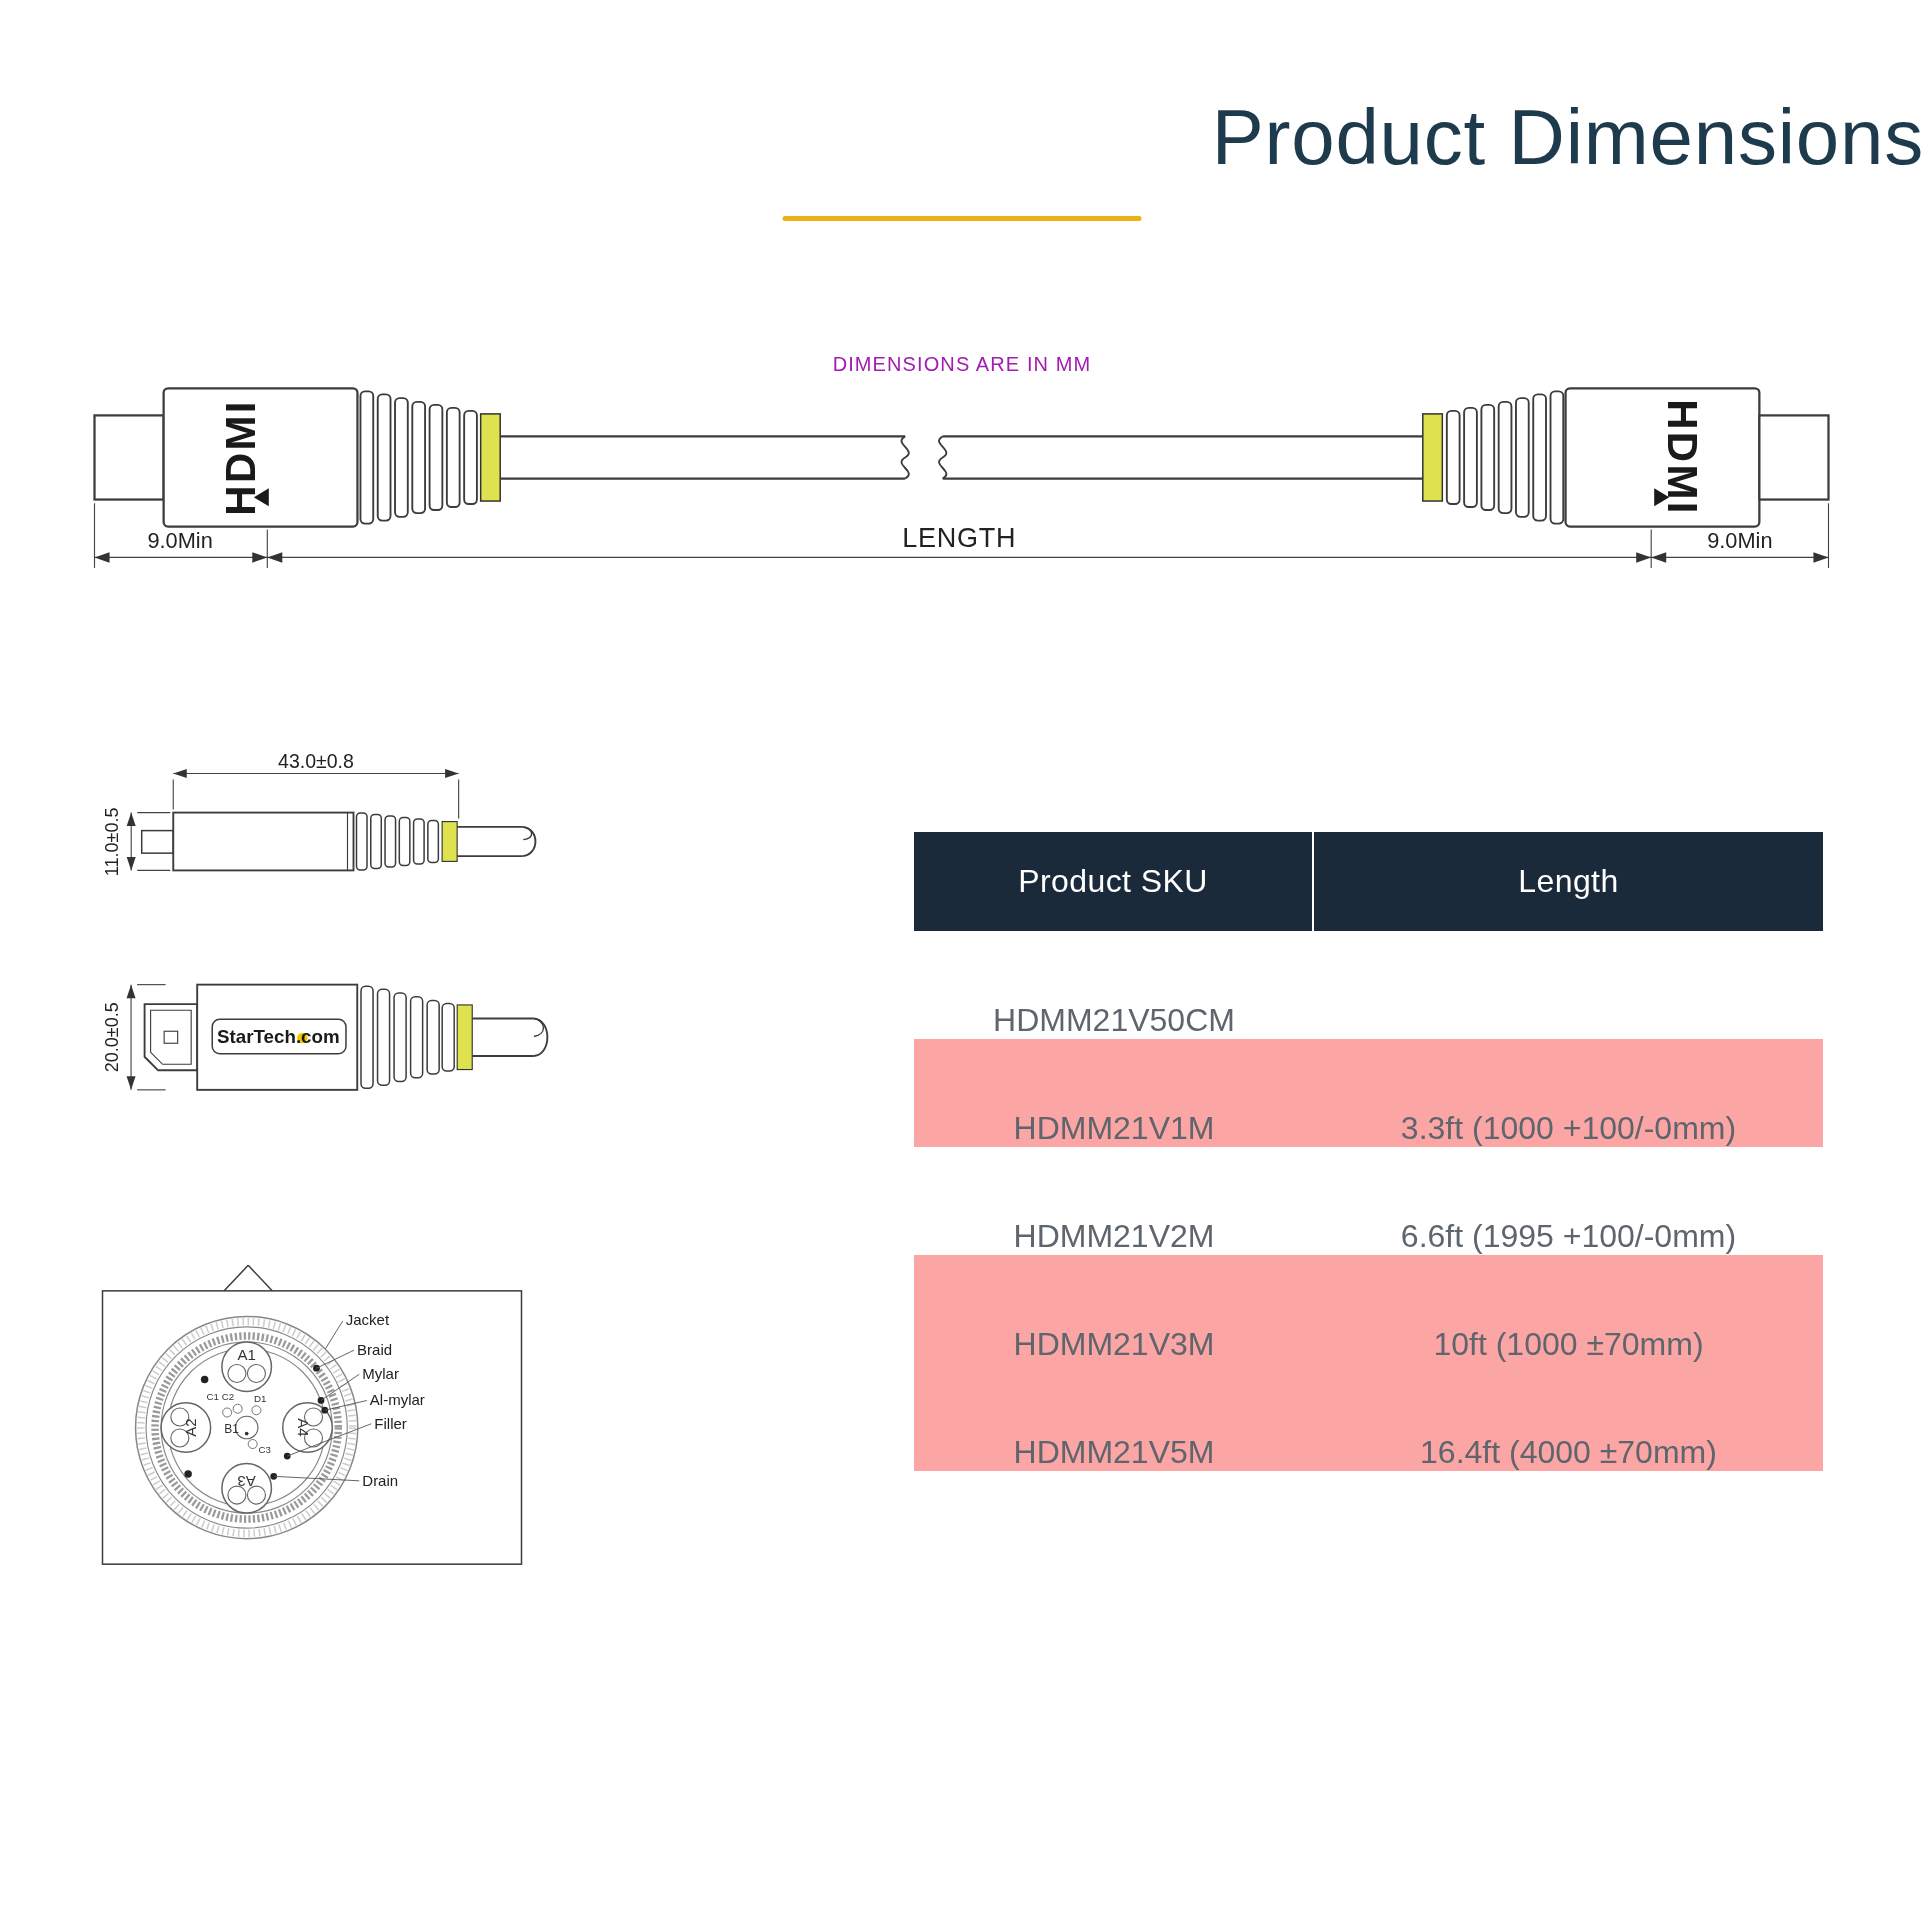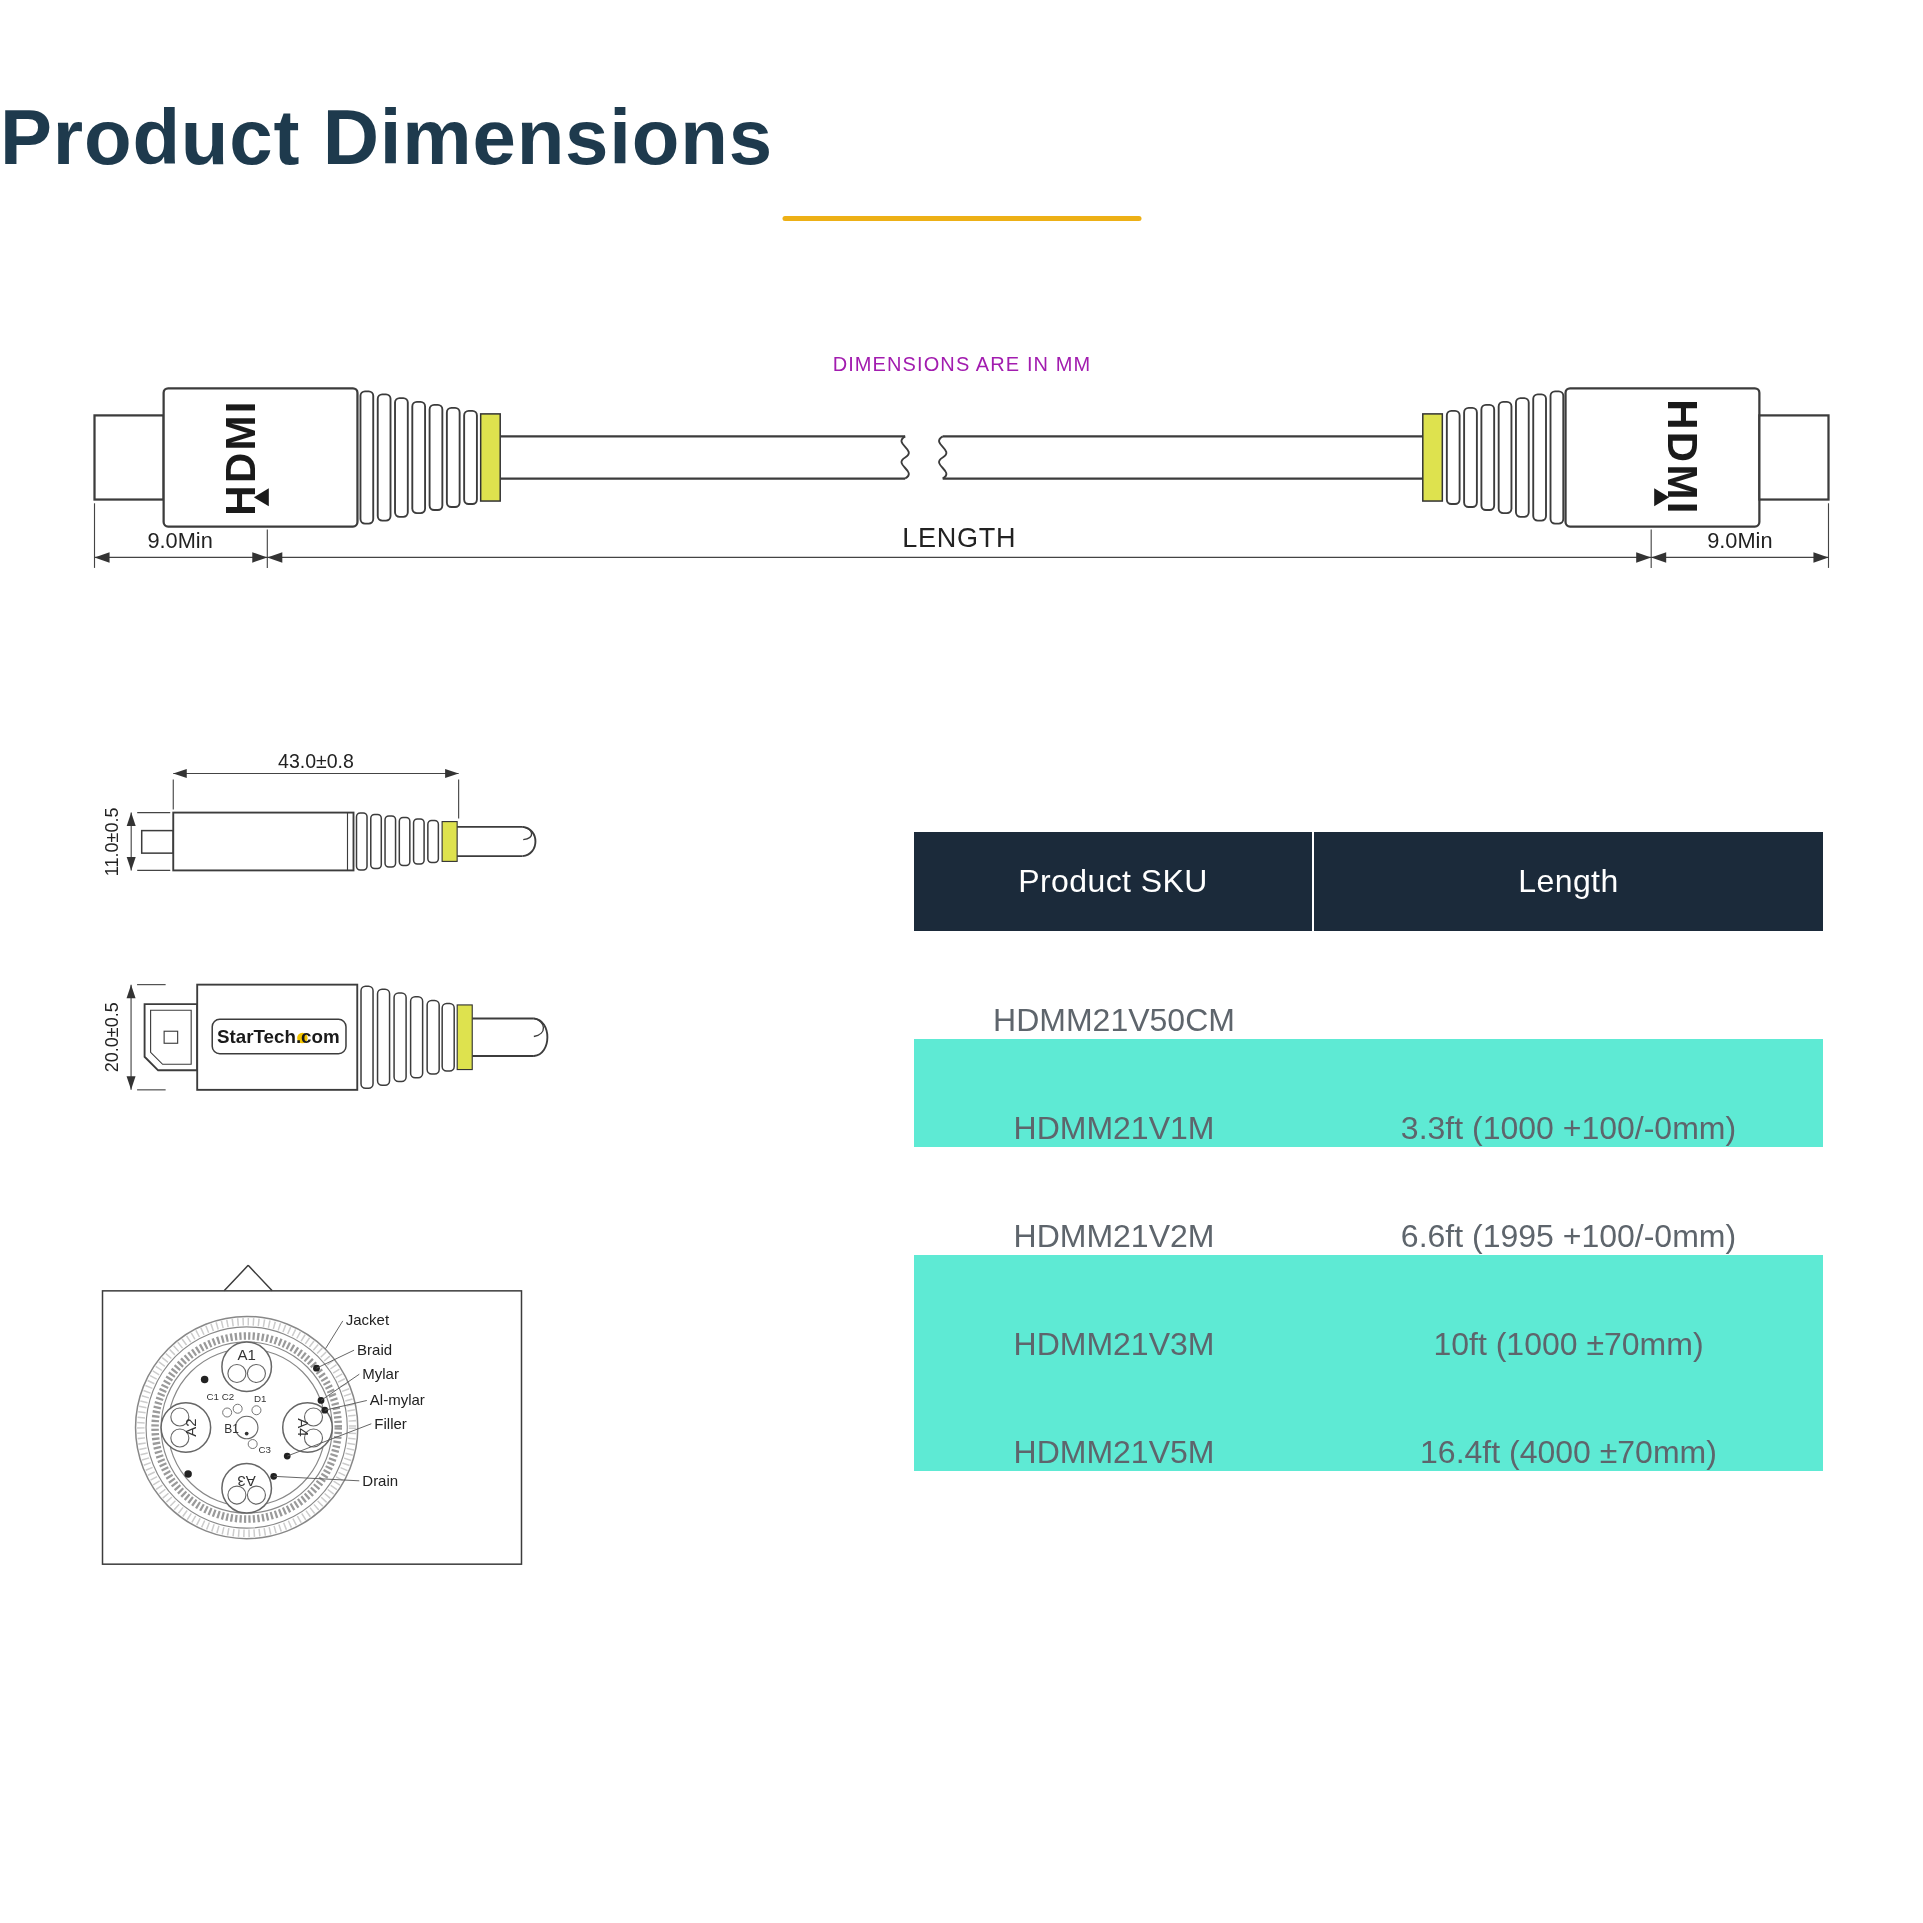--- a/index.html
+++ b/index.html
@@ -5,22 +5,22 @@
   * { margin:0; padding:0; box-sizing:border-box; }
   html,body { width:1924px; height:1924px; }
   body {
     position:relative;
     background:#ffffff;
     font-family:"Liberation Sans", sans-serif;
     overflow:hidden;
   }
   .page-title {
     position:absolute; top:92px; left:0; width:100%;
-    text-align:left;
-    font-size:78px; font-weight:700; letter-spacing:0.8px;
+    text-align:right;
+    font-size:78px; font-weight:400; letter-spacing:0.8px;
     color:#1e3a4d;
   }
   .accent-line {
     position:absolute; top:216px; left:50%;
     transform:translateX(-50%);
     width:359px; height:5.3px; border-radius:3px;
     background:#edb016;
   }
   .units-note {
     position:absolute; top:353px; left:0; width:100%;
@@ -37,21 +37,21 @@
     position:absolute; left:914px; top:816px; width:909px;margin-top:16px;
   }
   .t-header { display:flex; height:99px; background:#1b2a3a; color:#ffffff; }
   .t-hcell {
     display:flex; align-items:center; justify-content:center;
     font-size:32px; font-weight:300; letter-spacing:0.4px;
   }
   .t-hcell.sku { width:44%; border-right:2.3px solid #ffffff; }
   .t-hcell.len { width:56%; }
   .t-row { display:flex; height:108px; background:#ffffff;align-items:flex-end; }
-  .t-row.alt { background:#5eead4; }
+  .t-row.alt { background:#fca5a5; }
   .t-cell {
     display:flex; align-items:center; justify-content:center;
     font-size:32px; font-weight:300; color:#5e656c;
   }
   .t-cell.sku { width:44%; }
   .t-cell.len { width:56%; }
 
   .drawline { stroke:#3c3c3c; fill:none; }
   .fillwhite { fill:#ffffff; }
 </style>

